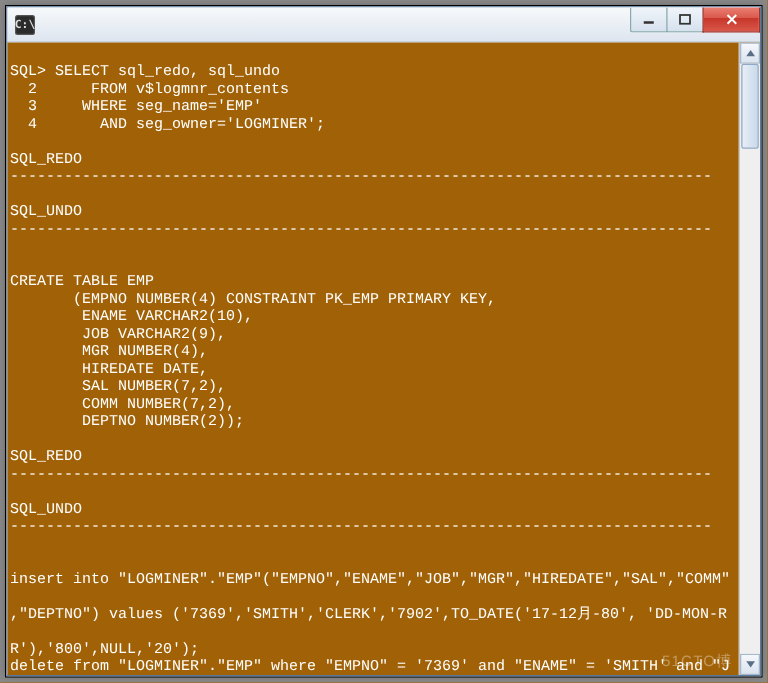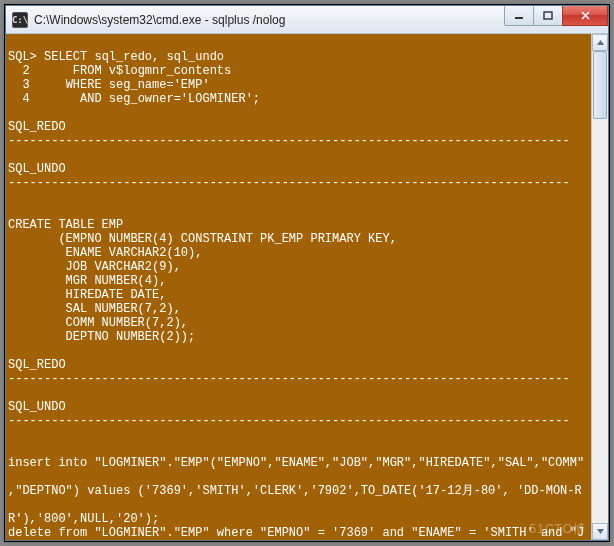--- a/index.html
+++ b/index.html
@@ -117,21 +117,20 @@
     pointer-events: none;
   }
 </style>
 </head>
 <body>
 
 <div class="outer">
 <div class="window">
   <div class="titlebar">
     <div class="app-icon">C:\</div>
-    <div class="title-text">C:\Windows\system32\cmd.exe - sqlplus  /nolog</div>
     <div class="win-buttons">
       <div class="win-btn min">
         <svg width="10" height="10">
               <rect x="1" y="6" width="8" height="2" fill="#333"></rect>
             </svg>
       </div>
       <div class="win-btn max">
         <svg width="10" height="10">
               <rect x="1" y="1" width="8" height="7" fill="none" stroke="#333" stroke-width="1.4"></rect>
             </svg>

